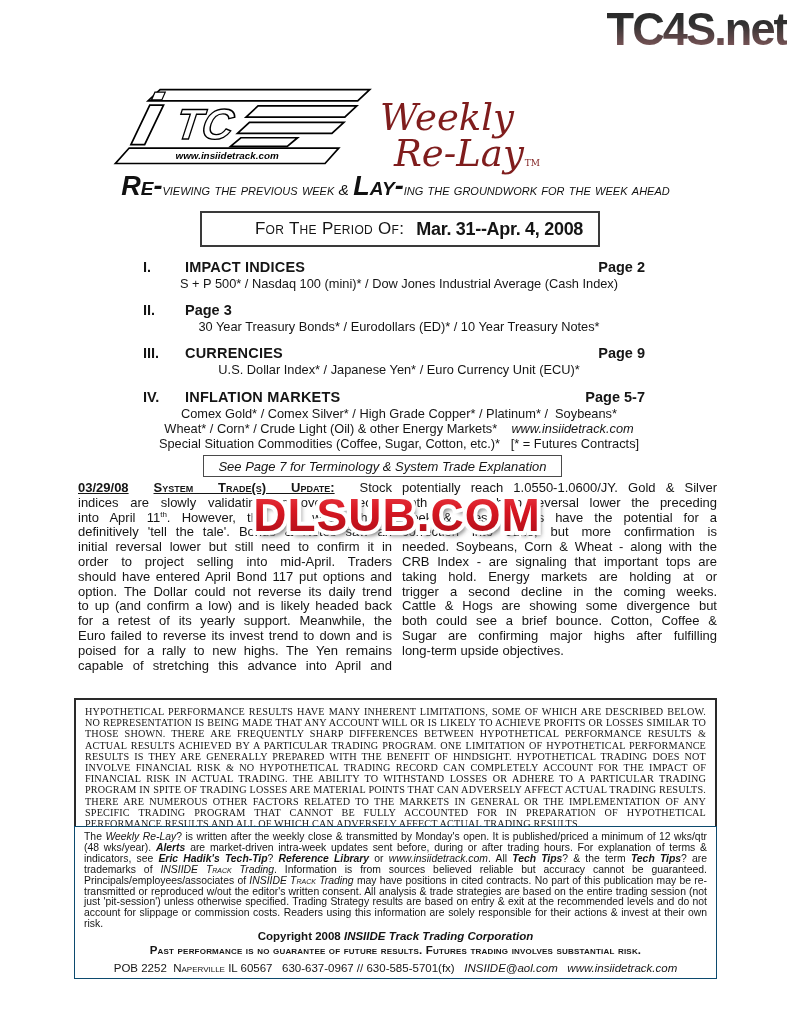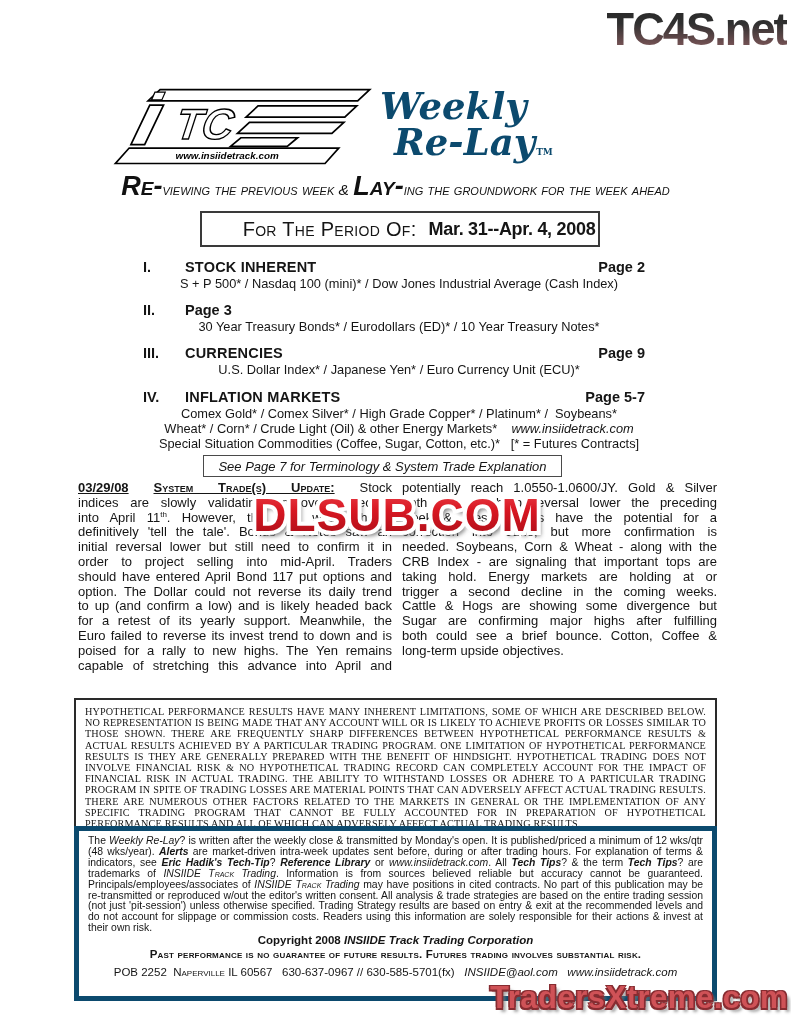--- a/index.html
+++ b/index.html
@@ -8,34 +8,34 @@
 
   
   .tc4s{position:absolute;top:4px;right:4px;font-weight:bold;font-size:47px;letter-spacing:-2px;
         font-family:"Liberation Sans",sans-serif;transform:scaleX(0.96);transform-origin:right top;
         background:linear-gradient(180deg,#262626 0%,#303030 40%,#6e4f51 80%,#8e6a6b 100%);
         -webkit-background-clip:text;background-clip:text;color:transparent;line-height:1.05;}
 
   
   .masthead{position:absolute;top:86px;left:112px;display:flex;align-items:flex-start;}
   .logo-svg{display:block;}
-  .wordmark{font-family:"DejaVu Serif","Liberation Serif",serif;font-weight:bold;font-style:italic;
-            font-size:37px;line-height:0.98;margin-left:6px;margin-top:2px;color:#0c4a6e;}
+  .wordmark{font-family:"DejaVu Serif","Liberation Serif",serif;font-weight:normal;font-style:italic;
+            font-size:37px;line-height:0.98;margin-left:6px;margin-top:14px;color:#7f1d1d;}
   .wordmark .l2{margin-left:14px;}
   .tm{font-size:9px;font-style:normal;vertical-align:baseline;margin-left:1px;}
 
   
   .tagline{position:absolute;top:171px;left:0;width:100%;text-align:center;font-style:italic;
            font-size:15.5px;color:#111;white-space:nowrap;}
   .tl-big{font-size:27px;font-weight:bold;text-align:center;}
 
   
   .period-box{position:absolute;top:211px;left:200px;width:396px;height:32px;border:2px solid #3a3a3a;
               display:flex;align-items:center;justify-content:center;gap:12px;background:#fff;}
-  .period-label{font-variant:small-caps;font-size:20px;letter-spacing:0.3px;margin-left:38px;}
+  .period-label{font-variant:small-caps;font-size:17px;letter-spacing:0.3px;margin-left:38px;}
   .period-date{font-weight:bold;font-size:18px;letter-spacing:-0.3px;}
 
   
   .toc{position:absolute;top:259px;left:143px;width:502px;}
   .toc-item{margin-bottom:11px;}
   .toc-head{display:flex;align-items:baseline;font-weight:bold;font-size:14.5px;line-height:17px;}
   .toc-num{width:42px;}
   .toc-title{flex:1;letter-spacing:0.2px;}
   .toc-page{text-align:right;}
   .toc-sub{text-align:center;font-size:12.8px;line-height:15.2px;white-space:pre-wrap;margin-left:-20px;margin-right:-30px;}
@@ -58,22 +58,22 @@
   .wm-back{color:#ffffff;-webkit-text-stroke:8px #ffffff;text-shadow:4px 5px 4px rgba(110,110,110,0.85);}
   .wm-front{background:linear-gradient(180deg,#ee4750 0%,#d81722 42%,#a60d17 96%);
             -webkit-background-clip:text;background-clip:text;color:transparent;}
 
   
   .disc-box{position:absolute;top:698px;left:74px;width:643px;border:2px solid #2a2a2a;box-sizing:border-box;
             padding:6px 9px 5px 9px;font-family:"Liberation Serif",serif;font-size:10.2px;line-height:11.2px;
             text-align:justify;letter-spacing:0.15px;background:#fff;}
 
   
-  .fine-box{position:absolute;top:826px;left:74px;width:643px;border:5px solid #0c4a6e;box-sizing:border-box;
-            padding:5px 9px 18px 9px;font-size:10.4px;line-height:10.9px;background:#fff;}
+  .fine-box{position:absolute;top:826px;left:74px;width:643px;border:1px solid #0c4a6e;box-sizing:border-box;
+            padding:5px 9px 4px 9px;font-size:10.4px;line-height:10.9px;background:#fff;}
   .fine-par{text-align:justify;}
   .fine-center{text-align:center;font-size:11.5px;margin-top:1px;}
   .fine-warning{text-align:center;font-size:11.5px;margin-top:3px;letter-spacing:0.2px;}
   .fine-addr{text-align:center;font-size:11.5px;margin-top:7px;white-space:pre-wrap;}
 
   
   .txtreme{position:absolute;right:3px;bottom:8px;font-weight:bold;font-size:31px;letter-spacing:0.5px;
            color:#cf5257;
            text-shadow:-1.5px -1.5px 0 #872c31,1.5px -1.5px 0 #872c31,-1.5px 1.5px 0 #872c31,
                         1.5px 1.5px 0 #872c31,4px 4px 3px rgba(120,120,120,0.65);}
@@ -109,21 +109,21 @@
 
   <div class="period-box">
     <span class="period-label">For The Period Of:</span>
     <span class="period-date">Mar. 31--Apr. 4, 2008</span>
   </div>
 
   <div class="toc">
     <div class="toc-item">
       <div class="toc-head">
         <span class="toc-num">I.</span>
-        <span class="toc-title">STOCK INHERENT</span>
+        <span class="toc-title">IMPACT INDICES</span>
         <span class="toc-page">Page 2</span>
       </div>
       <div class="toc-sub"><span>S + P 500* / Nasdaq 100 (mini)* / Dow Jones Industrial Average (Cash Index)</span></div>
     </div>
     <div class="toc-item">
       <div class="toc-head">
         <span class="toc-num">II.</span>
         <span class="toc-page">Page 3</span>
       </div>
       <div class="toc-sub"><span>30 Year Treasury Bonds* / Eurodollars (ED)* / 10 Year Treasury Notes*</span></div>
@@ -172,36 +172,35 @@
       <div>
           <div class="jline">potentially reach 1.0550-1.0600/JY.  Gold &amp; Silver</div>
           <div class="jline">both saw a sharp reversal lower the preceding</div>
           <div class="jline">week &amp; these metals have the potential for a</div>
           <div class="jline">correction into June, but more confirmation is</div>
           <div class="jline">needed.  Soybeans, Corn &amp; Wheat -  along with the</div>
           <div class="jline">CRB Index - are signaling that important tops are</div>
           <div class="jline">taking hold.   Energy markets are holding at or</div>
           <div class="jline">trigger a second decline in the coming weeks.</div>
           <div class="jline">Cattle &amp; Hogs are showing some divergence but</div>
+          <div class="jline">both could see a brief bounce.  Cotton, Coffee &amp;</div>
           <div class="jline">Sugar are confirming major highs after fulfilling</div>
-          <div class="jline">both could see a brief bounce.  Cotton, Coffee &amp;</div>
           <div class="jline last">long-term upside objectives.</div>
         </div>
     </div>
   </div>
 
   <div class="wm">
     <span class="wm-back">DLSUB.COM</span>
     <span class="wm-front">DLSUB.COM</span>
   </div>
 
   <div class="disc-box">HYPOTHETICAL PERFORMANCE RESULTS HAVE MANY INHERENT LIMITATIONS, SOME OF WHICH ARE DESCRIBED BELOW.  NO REPRESENTATION IS BEING MADE THAT ANY ACCOUNT WILL OR IS LIKELY TO ACHIEVE PROFITS OR LOSSES SIMILAR TO THOSE SHOWN.  THERE ARE FREQUENTLY SHARP DIFFERENCES BETWEEN HYPOTHETICAL PERFORMANCE RESULTS &amp; ACTUAL RESULTS ACHIEVED BY A PARTICULAR TRADING PROGRAM.  ONE LIMITATION OF HYPOTHETICAL PERFORMANCE RESULTS IS THEY ARE GENERALLY PREPARED WITH THE BENEFIT OF HINDSIGHT.   HYPOTHETICAL TRADING DOES NOT INVOLVE FINANCIAL RISK &amp; NO HYPOTHETICAL TRADING RECORD CAN COMPLETELY ACCOUNT FOR THE IMPACT OF FINANCIAL RISK IN ACTUAL TRADING.  THE ABILITY TO WITHSTAND LOSSES OR ADHERE TO A PARTICULAR TRADING PROGRAM IN SPITE OF TRADING LOSSES ARE MATERIAL POINTS THAT CAN ADVERSELY AFFECT ACTUAL TRADING RESULTS.  THERE ARE NUMEROUS OTHER FACTORS RELATED TO THE MARKETS IN GENERAL OR THE IMPLEMENTATION OF ANY SPECIFIC TRADING PROGRAM THAT CANNOT BE FULLY ACCOUNTED FOR IN PREPARATION OF HYPOTHETICAL PERFORMANCE RESULTS AND ALL OF WHICH CAN ADVERSELY AFFECT ACTUAL TRADING RESULTS.</div>
 
   <div class="fine-box">
     <div class="fine-par"><span>The </span><span style="font-style: italic;">Weekly Re-Lay</span><span>?  is written after the weekly close &amp; transmitted by Monday's open.  It is published/priced a minimum of 12 wks/qtr (48 wks/year).  </span><span style="font-weight: bold; font-style: italic;">Alerts</span><span> are market-driven intra-week updates sent before, during or after trading hours. For explanation of terms &amp; indicators, see </span><span style="font-weight: bold; font-style: italic;">Eric Hadik's Tech-Tip</span><span>?  </span><span style="font-weight: bold; font-style: italic;">Reference Library</span><span> or </span><span style="font-style: italic;">www.insiidetrack.com</span><span>.  All </span><span style="font-weight: bold; font-style: italic;">Tech Tips</span><span>?  &amp; the term </span><span style="font-weight: bold; font-style: italic;">Tech Tips</span><span>?  are trademarks of </span><span style="font-style: italic;">INSIIDE </span><span style="font-style: italic; font-variant: small-caps;">Track</span><span style="font-style: italic;"> Trading</span><span>.   Information is from sources believed reliable but accuracy cannot be guaranteed. Principals/employees/associates of </span><span style="font-style: italic;">INSIIDE </span><span style="font-style: italic; font-variant: small-caps;">Track</span><span style="font-style: italic;"> Trading</span><span> may have positions in cited contracts.  No part of this publication may be re-transmitted or reproduced w/out the editor's written consent.  All analysis &amp; trade strategies are based on the entire trading session (not just 'pit-session') unless otherwise specified.  Trading Strategy results are based on entry &amp; exit at the recommended levels and do not account for slippage or commission costs.  Readers using this information are solely responsible for their actions &amp; invest at their own risk.</span></div>
     <div class="fine-center"><span style="font-weight: bold;">Copyright 2008 </span><span style="font-weight: bold; font-style: italic;">INSIIDE Track Trading Corporation</span></div>
     <div class="fine-warning"><span style="font-weight: bold; font-variant: small-caps;">Past performance is no guarantee of future results.  Futures trading involves substantial risk.</span></div>
     <div class="fine-addr"><span>POB 2252  </span><span style="font-variant: small-caps;">Naperville</span><span> IL 60567   630-637-0967 // 630-585-5701(fx)   </span><span style="font-style: italic;">INSIIDE@aol.com</span><span>   </span><span style="font-style: italic;">www.insiidetrack.com</span></div>
   </div>
 
-  <div class="txtreme">TradersXtreme.com</div>
 
 </div>
 
 </body></html>

